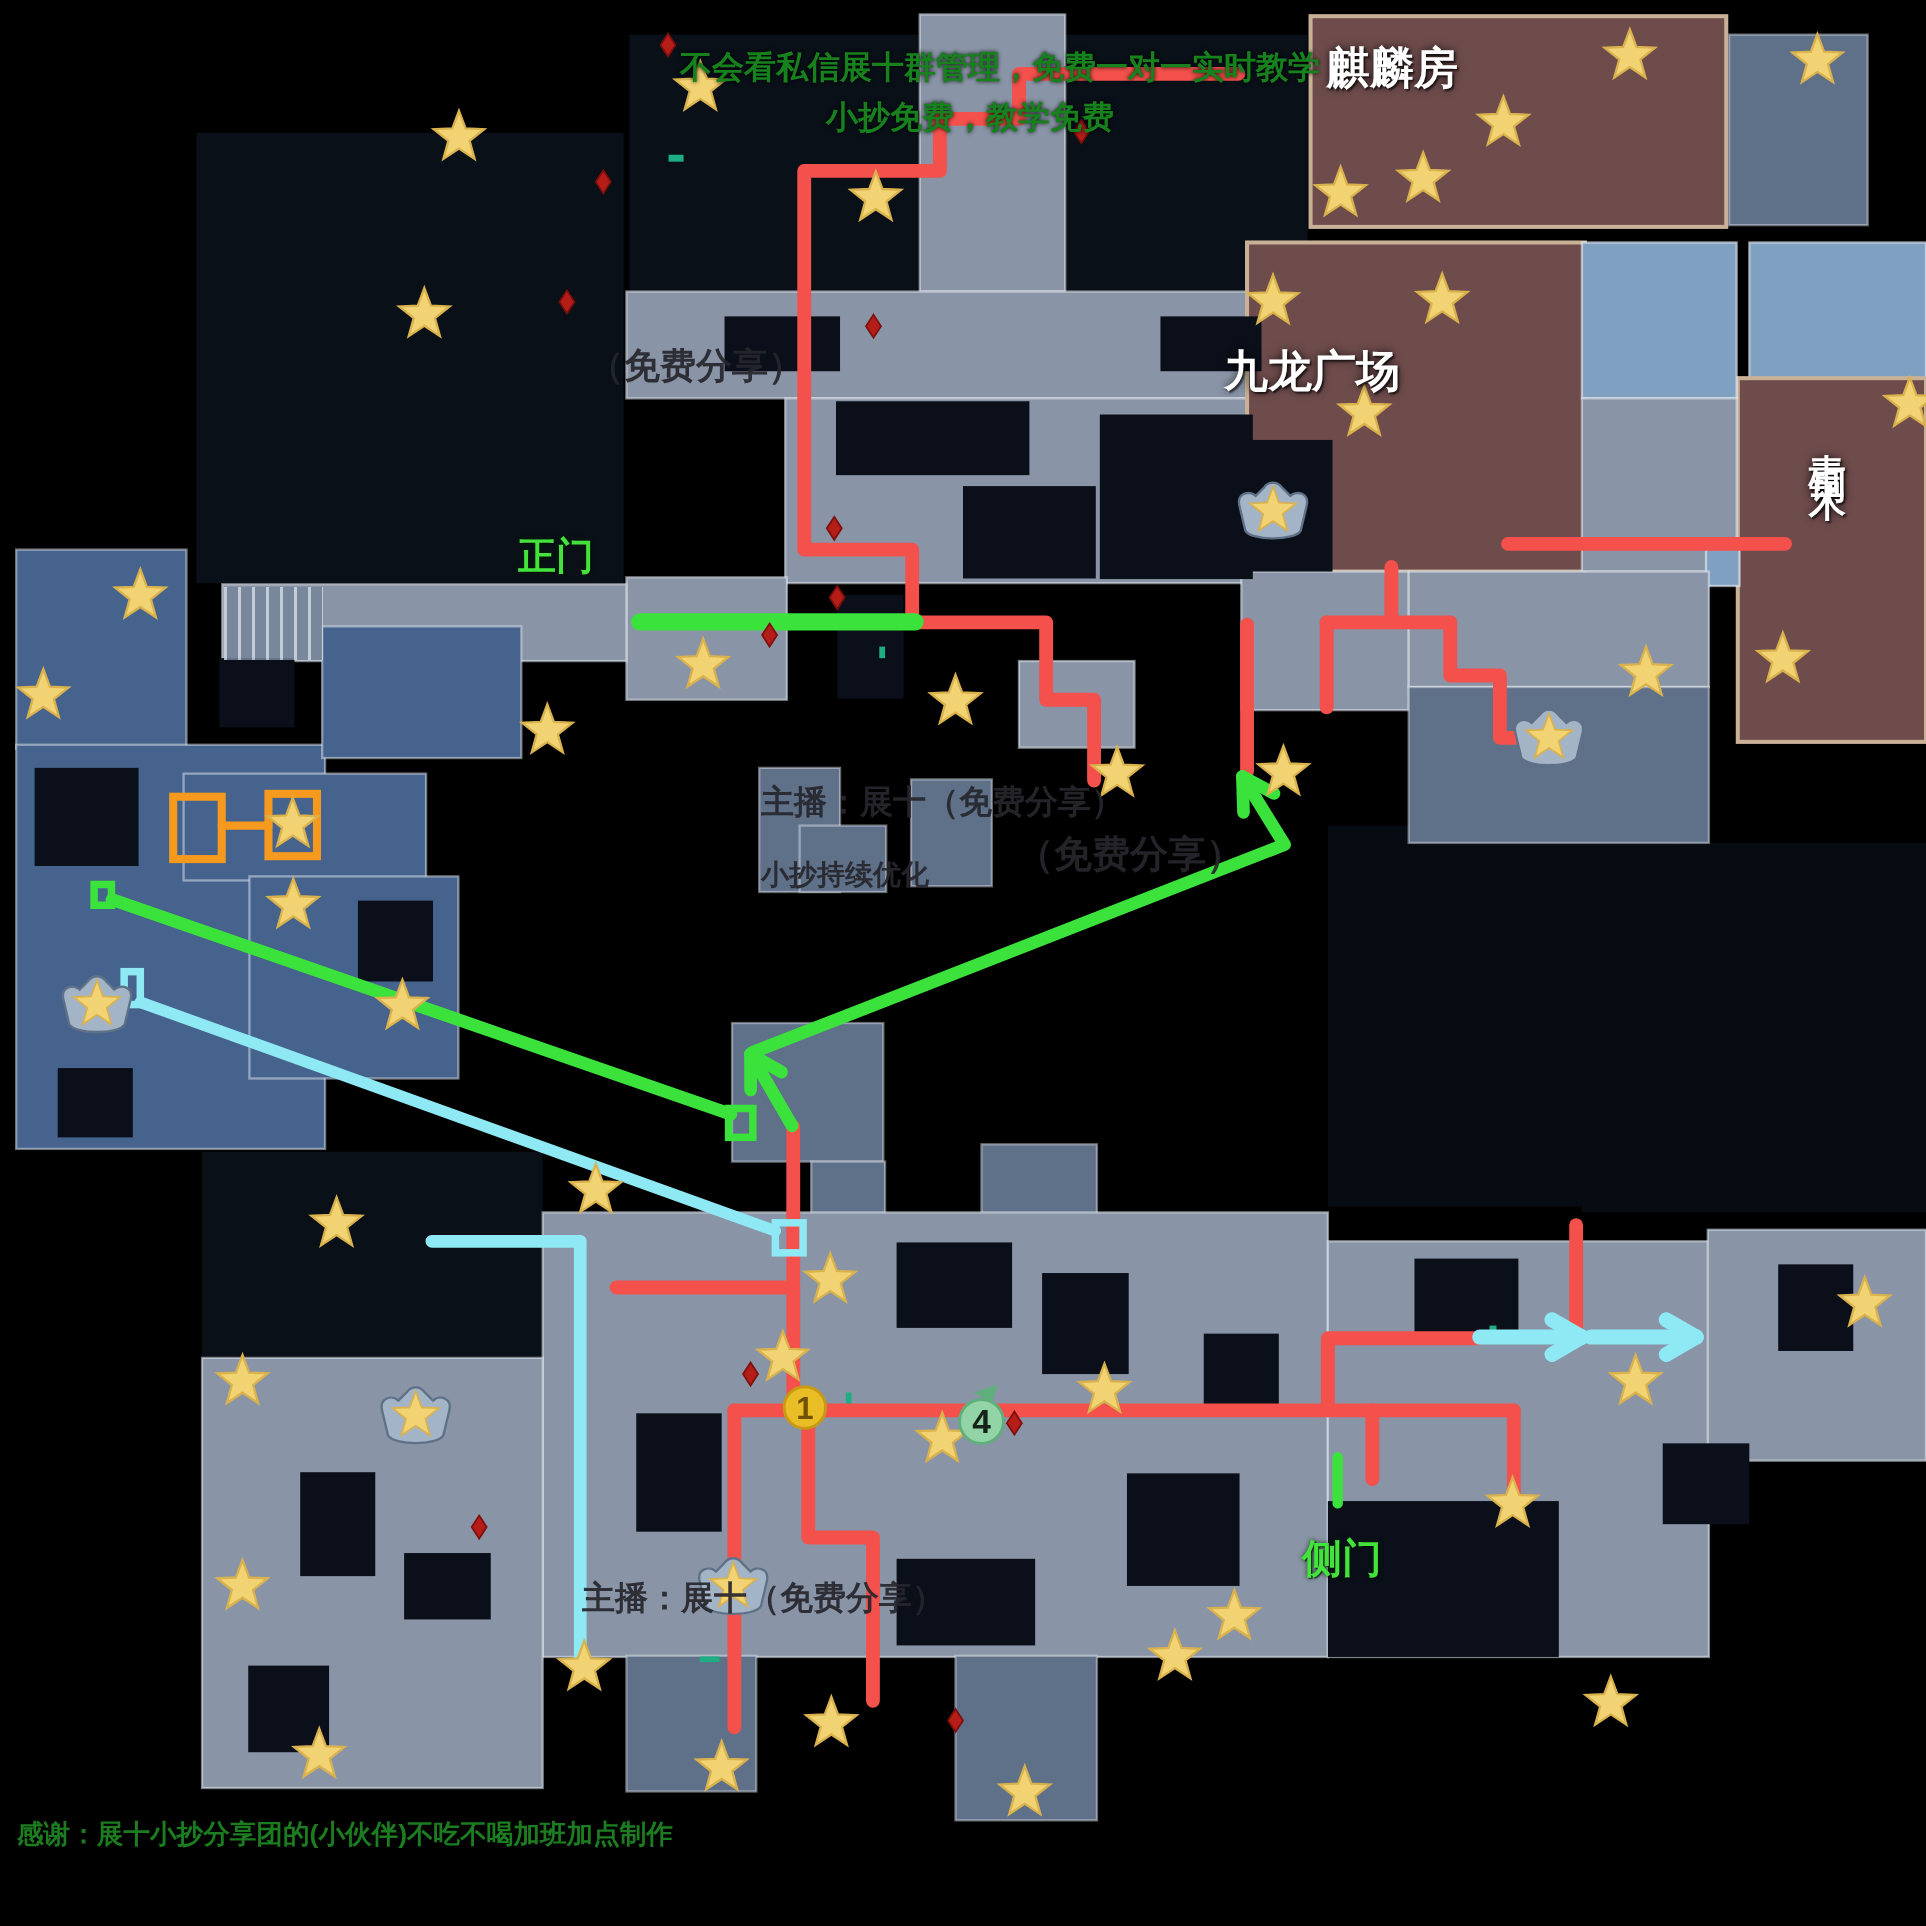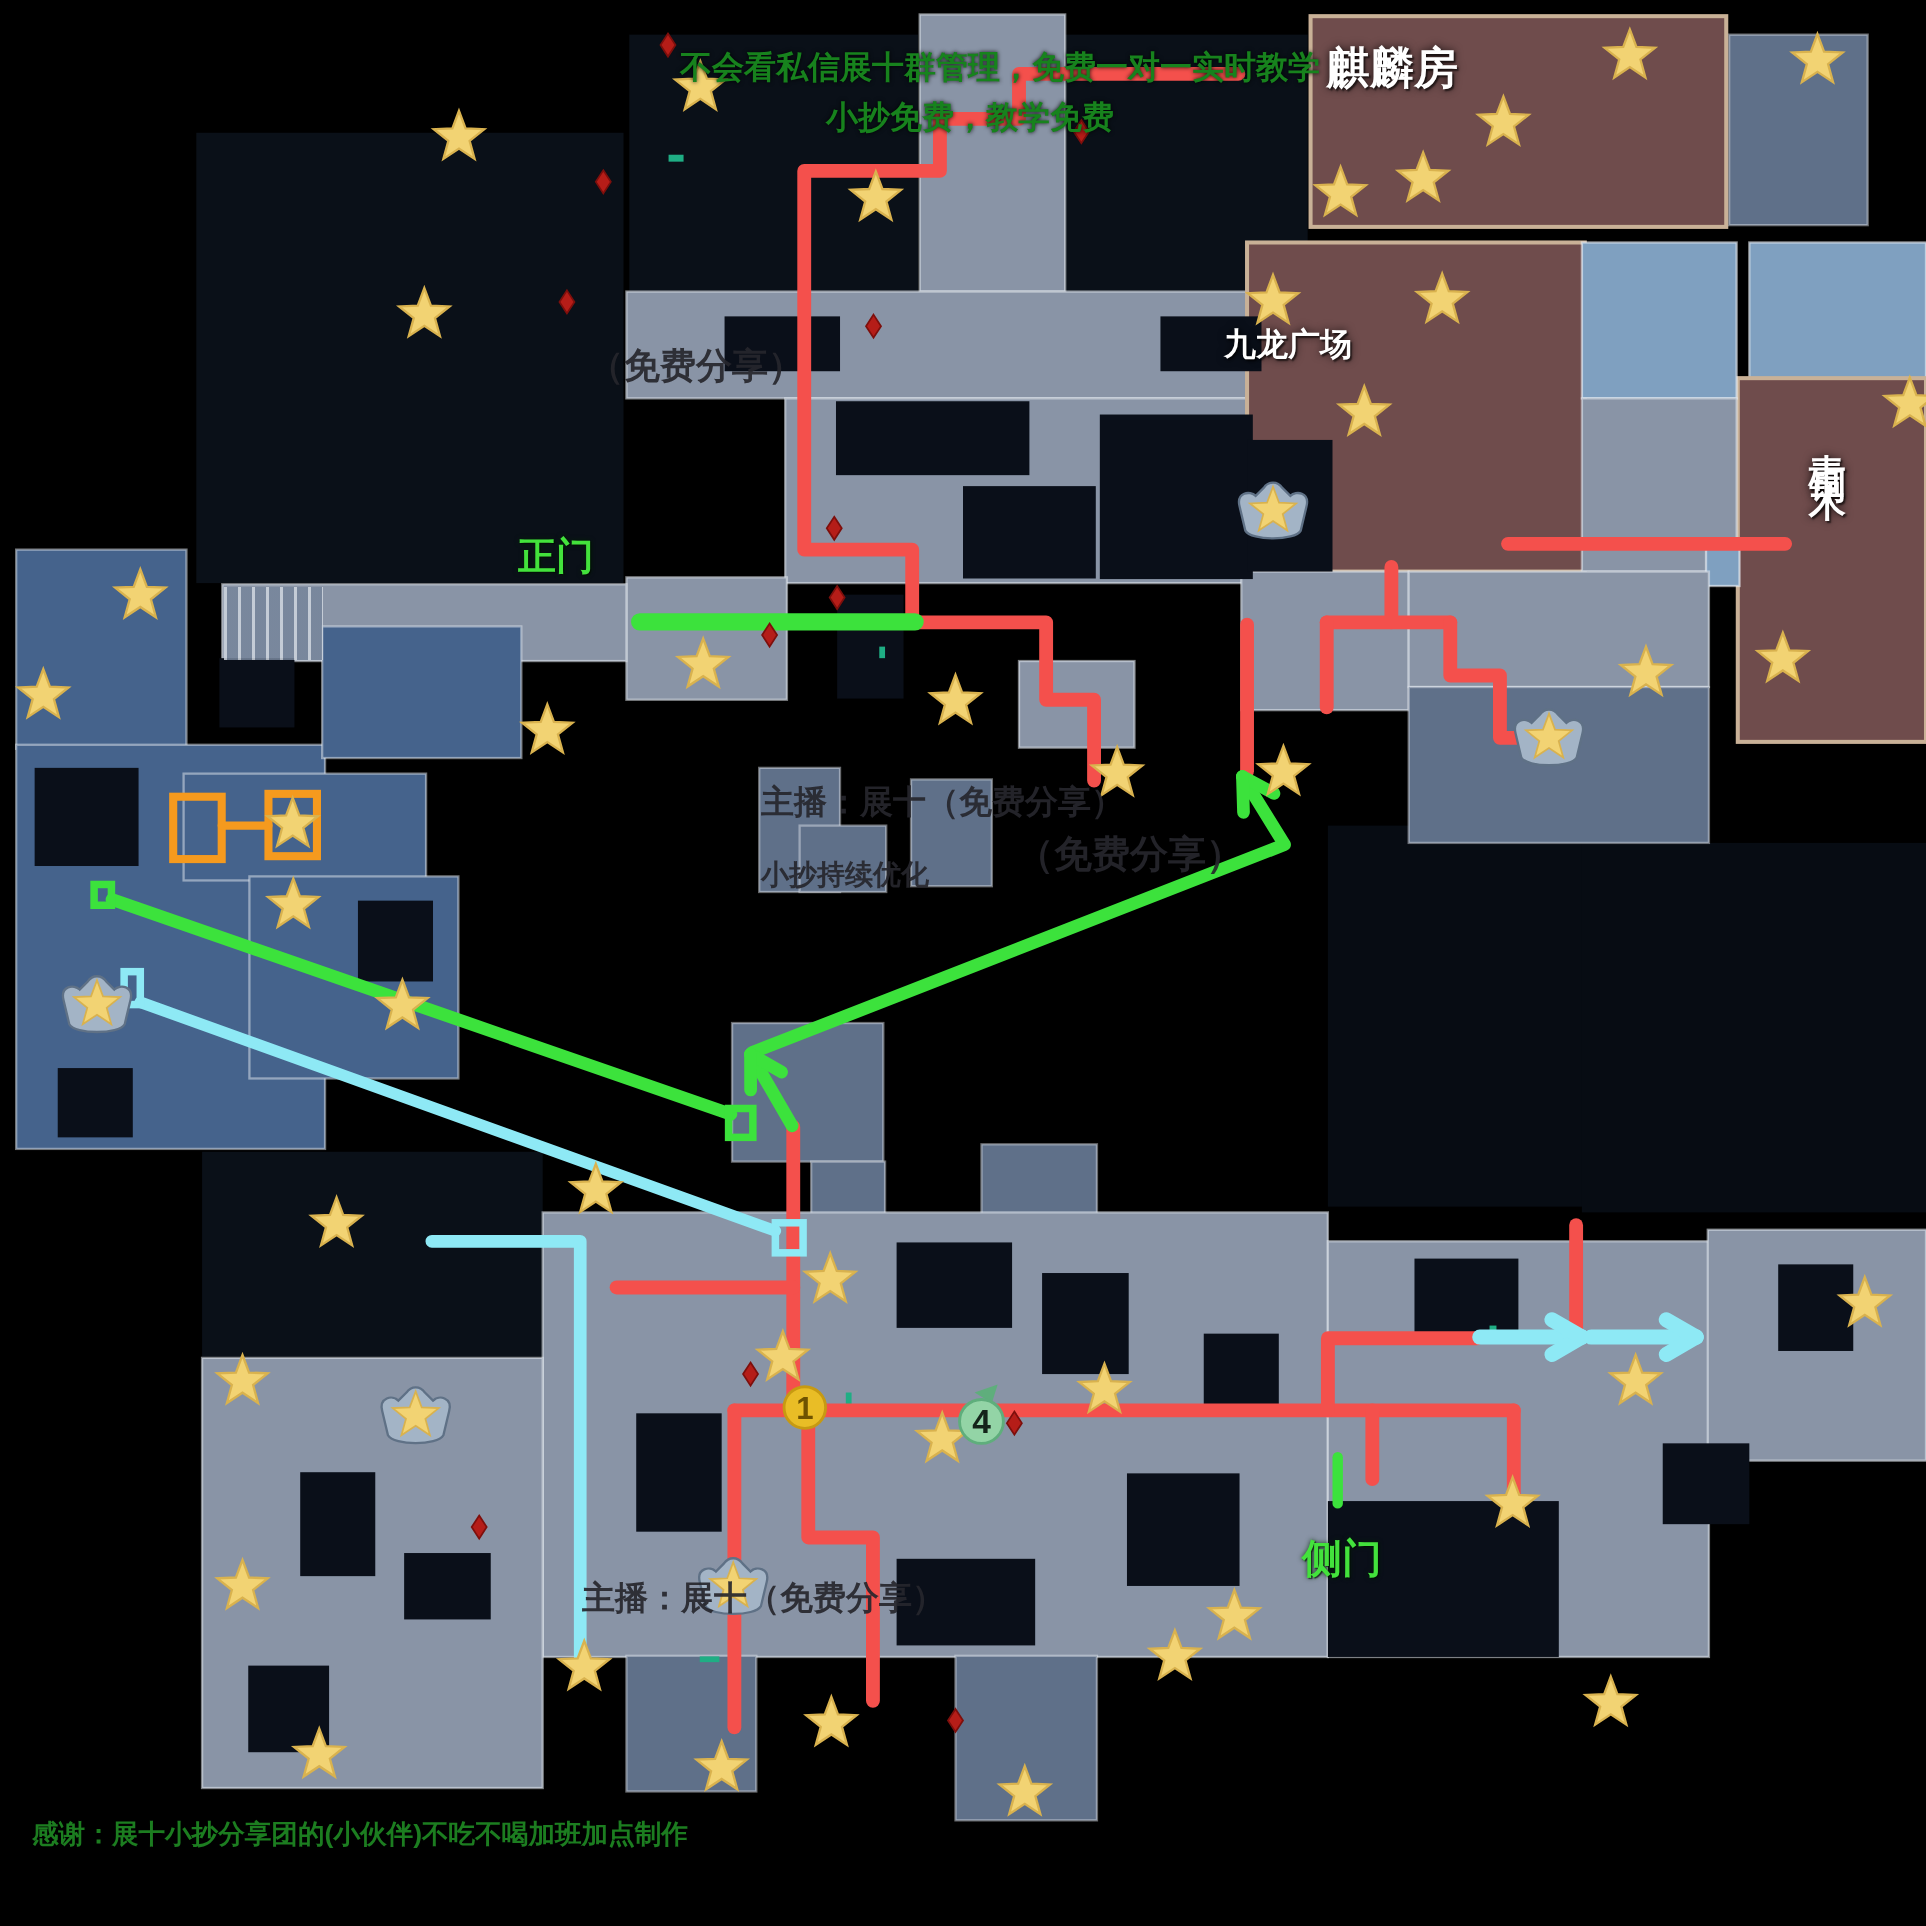--- a/index.html
+++ b/index.html
@@ -224,20 +224,20 @@
   <div class="lbl green-banner" style="left:984px;top:50px;transform:translateX(-50%);font-size:32px;margin-left:16px;">不会看私信展十群管理，免费一对一实时教学</div>
   <div class="lbl green-banner" style="left:970px;top:102px;transform:translateX(-50%);font-size:32px;font-family:Liberation Mono, monospace;">小抄免费，教学免费</div>
 
   <div class="lbl watermark" style="left:696px;top:346px;transform:translateX(-50%);font-size:36px;">（免费分享）</div>
   <div class="lbl watermark" style="left:761px;top:784px;font-size:33px;">主播：展十（免费分享）</div>
   <div class="lbl watermark" style="left:761px;top:860px;font-size:28px;">小抄持续优化</div>
   <div class="lbl watermark" style="left:1016px;top:834px;font-size:38px;">（免费分享）</div>
   <div class="lbl watermark" style="left:582px;top:1580px;font-size:33px;">主播：展十（免费分享）</div>
 
   <div class="lbl room-label" style="left:1302px;top:44px;font-size:44px;margin-left:24px;">麒麟房</div>
-  <div class="lbl room-label" style="left:1224px;top:327px;font-size:32px;text-align:center;">九龙广场</div>
+  <div class="lbl room-label" style="left:1224px;top:347px;font-size:44px;text-align:center;">九龙广场</div>
   <div class="lbl room-label vert" style="left:1806px;top:424px;font-size:37px;">青铜木</div>
   <div class="lbl gate-label" style="left:518px;top:536px;font-size:38px;">正门</div>
   <div class="lbl gate-label" style="left:1302px;top:1536px;font-size:40px;">侧门</div>
 
-  <div class="lbl credit" style="left:32px;top:1820px;font-size:26.6px;">感谢：展十小抄分享团的(小伙伴)不吃不喝加班加点制作</div>
+  <div class="lbl credit" style="left:17px;top:1820px;font-size:26.6px;">感谢：展十小抄分享团的(小伙伴)不吃不喝加班加点制作</div>
 </div>
 
 
 </body></html>

